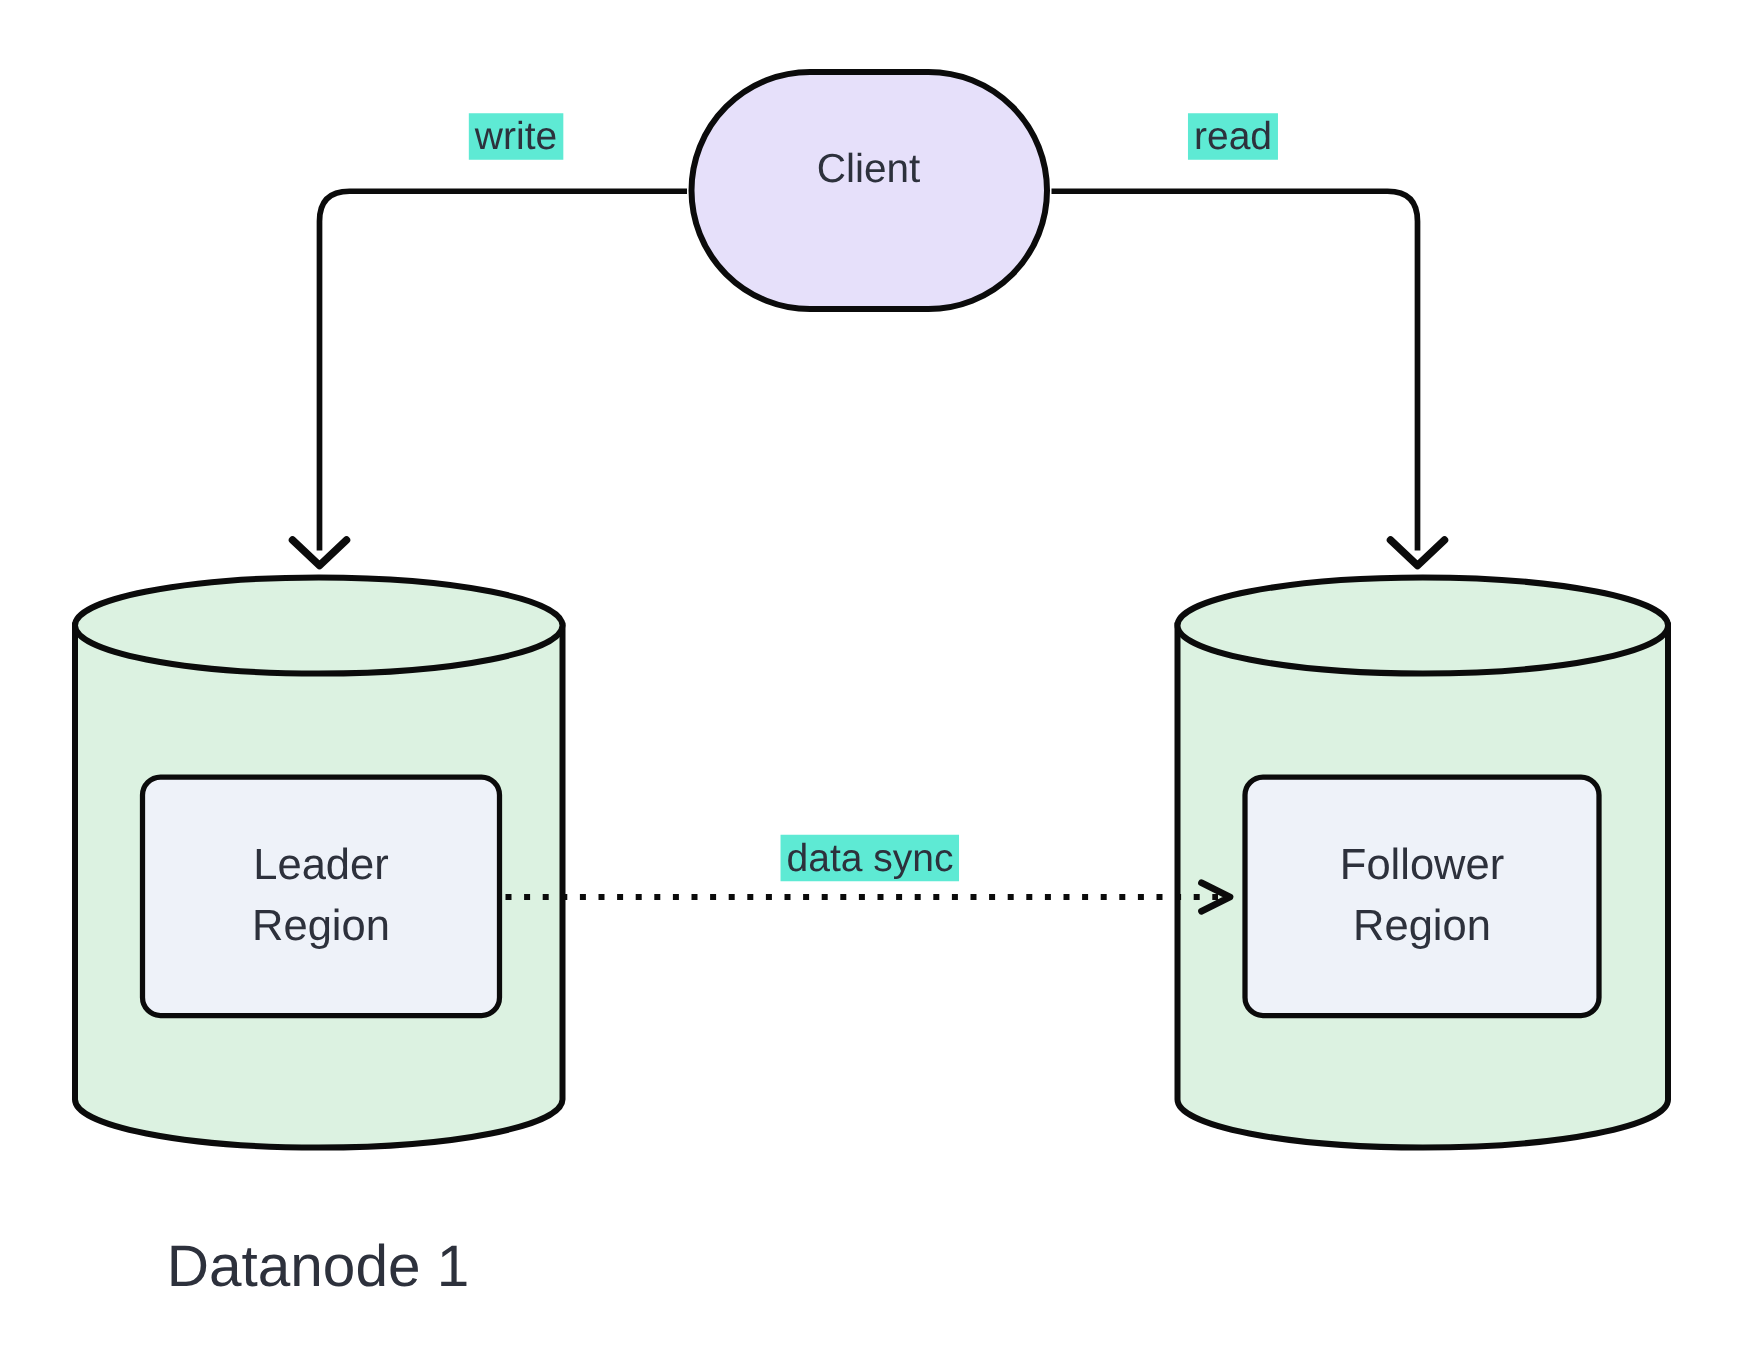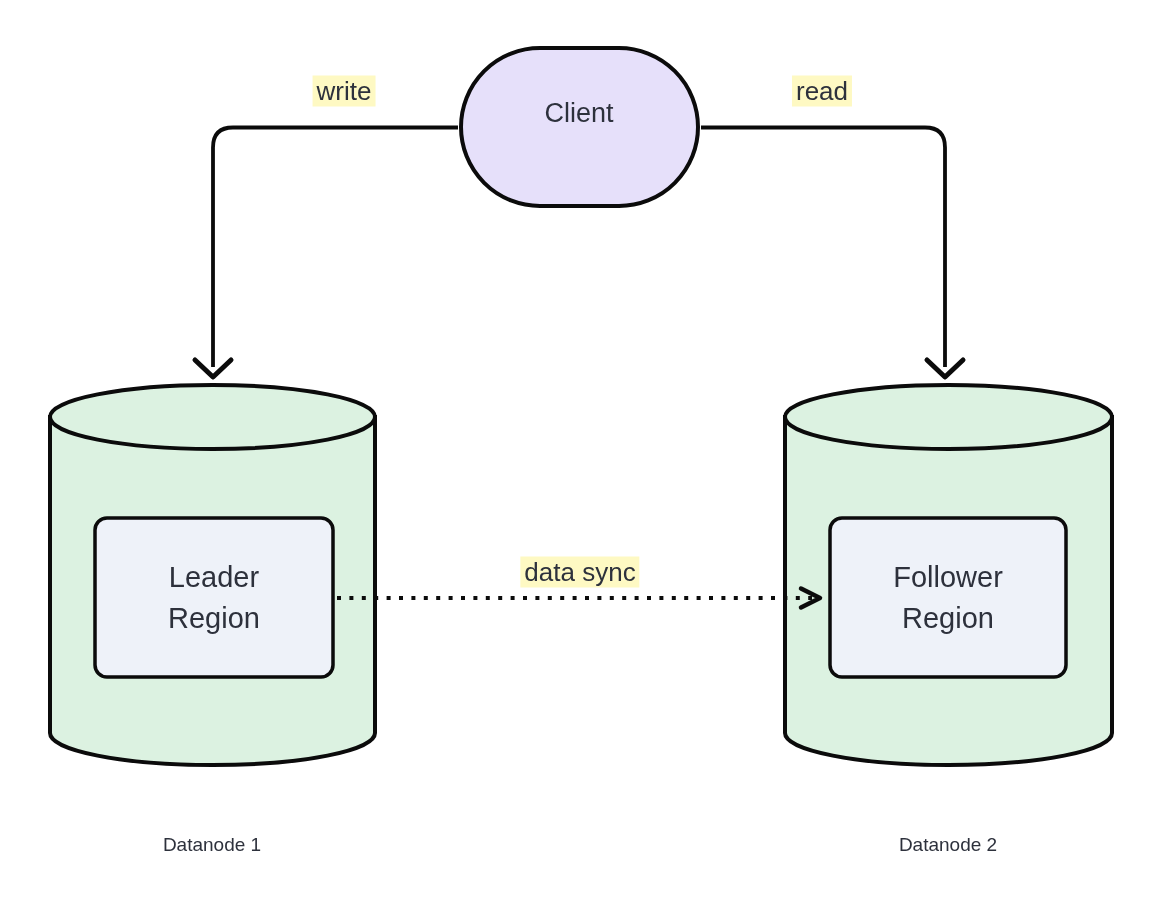--- a/index.html
+++ b/index.html
@@ -52,31 +52,31 @@
   .arrowhead.small { stroke-width: 4.5; }
   .label {
     position: absolute;
     transform: translate(-50%, -50%);
     color: var(--text, #2d313c);
     white-space: nowrap;
     text-align: center;
   }
   .edge-label {
     font-size: 26px;
-    background: #fef9c3;
+    background: #5eead4;
     padding: 0 4px;
   }
   .node-label { font-size: 27px; }
   .region-label {
     font-size: 29px;
     line-height: 1.42;
     white-space: normal;
     width: 170px;
   }
-  .caption-label { font-size: 19px; text-align: center; }
+  .caption-label { font-size: 39px; text-align: center; }
 </style>
 </head>
 <body>
 
 <div class="canvas">
   <svg width="1162" height="912" viewBox="0 0 1162 912">
 
     <path class="edge-line" d="M 458 127.5 L 233 127.5 Q 213 127.5 213 147.5 L 213 367"></path>
     <polyline class="arrowhead" points="195,360 213,377 231,360"></polyline>
 
@@ -105,14 +105,13 @@
   <div class="label edge-label" style="left:822px; top:91px;">read</div>
 
   <div class="label edge-label" style="left:580px; top:572px;">data sync</div>
 
   <div class="label region-label" style="left:214px; top:598px;">Leader Region</div>
 
   <div class="label region-label" style="left:948px; top:598px;">Follower Region</div>
 
   <div class="label caption-label" style="left:212px; top:845px;">Datanode 1</div>
 
-  <div class="label caption-label" style="left:948px; top:845px;">Datanode 2</div>
 </div>
 
 </body></html>

